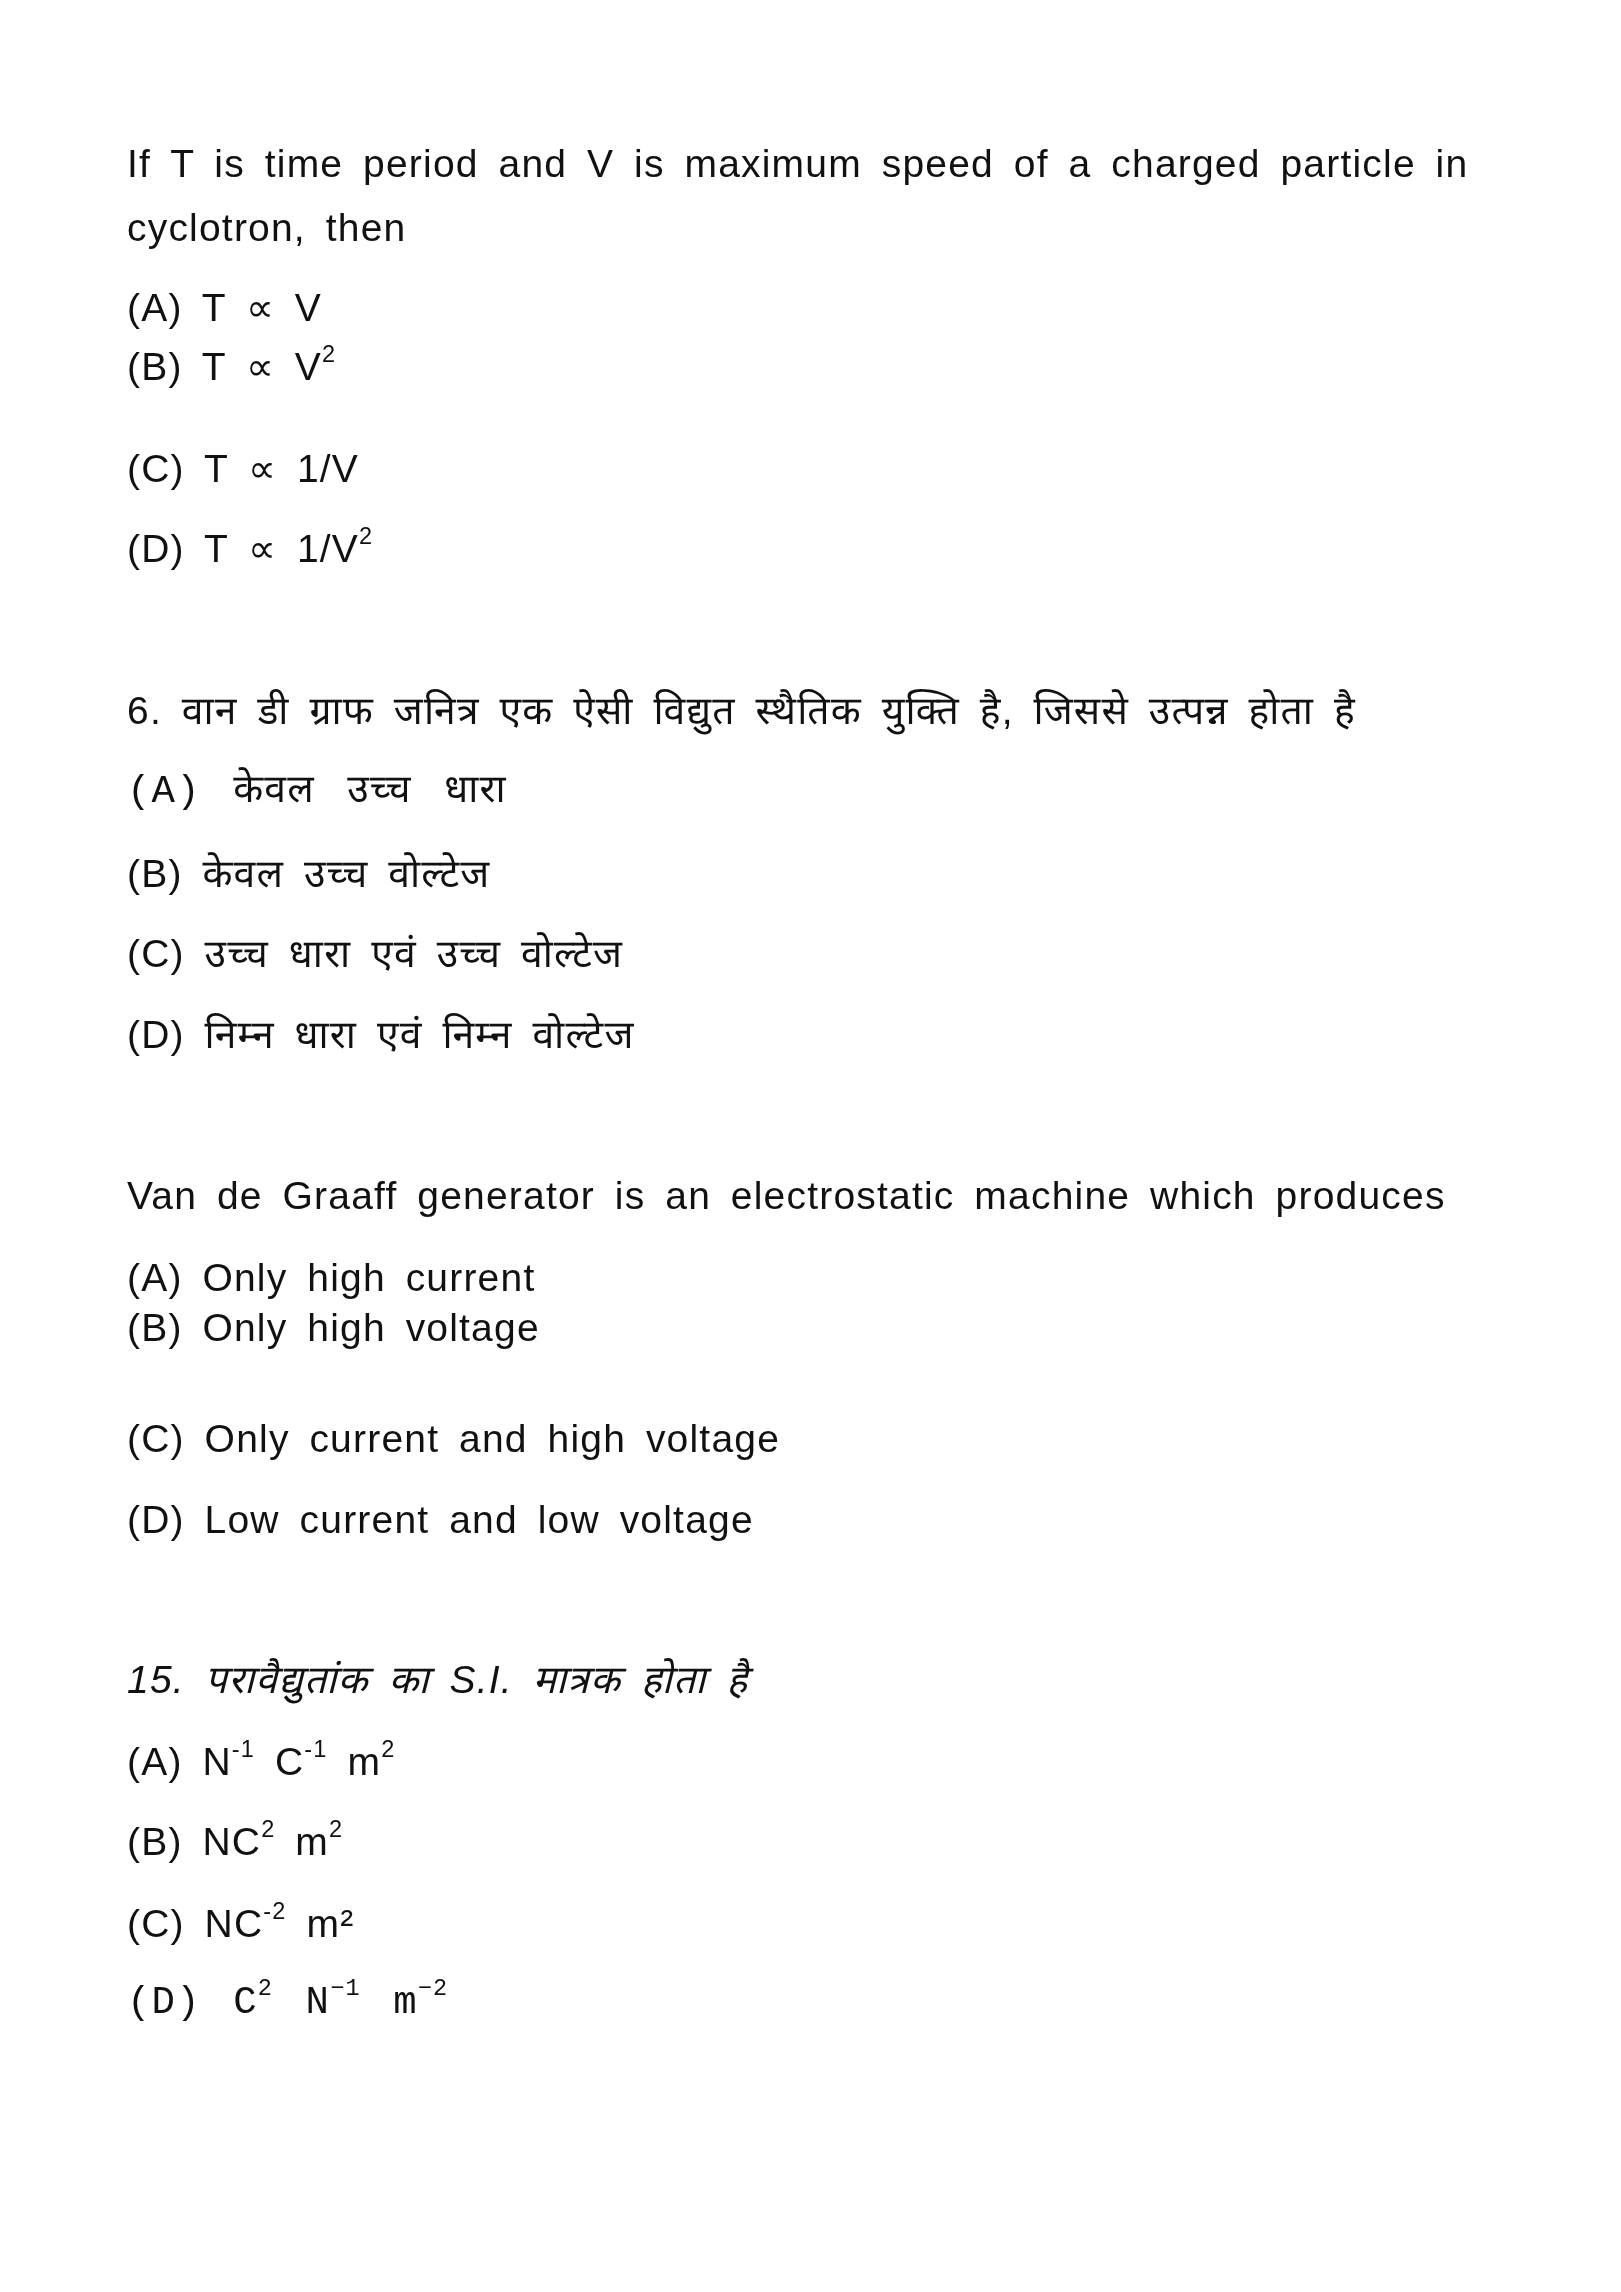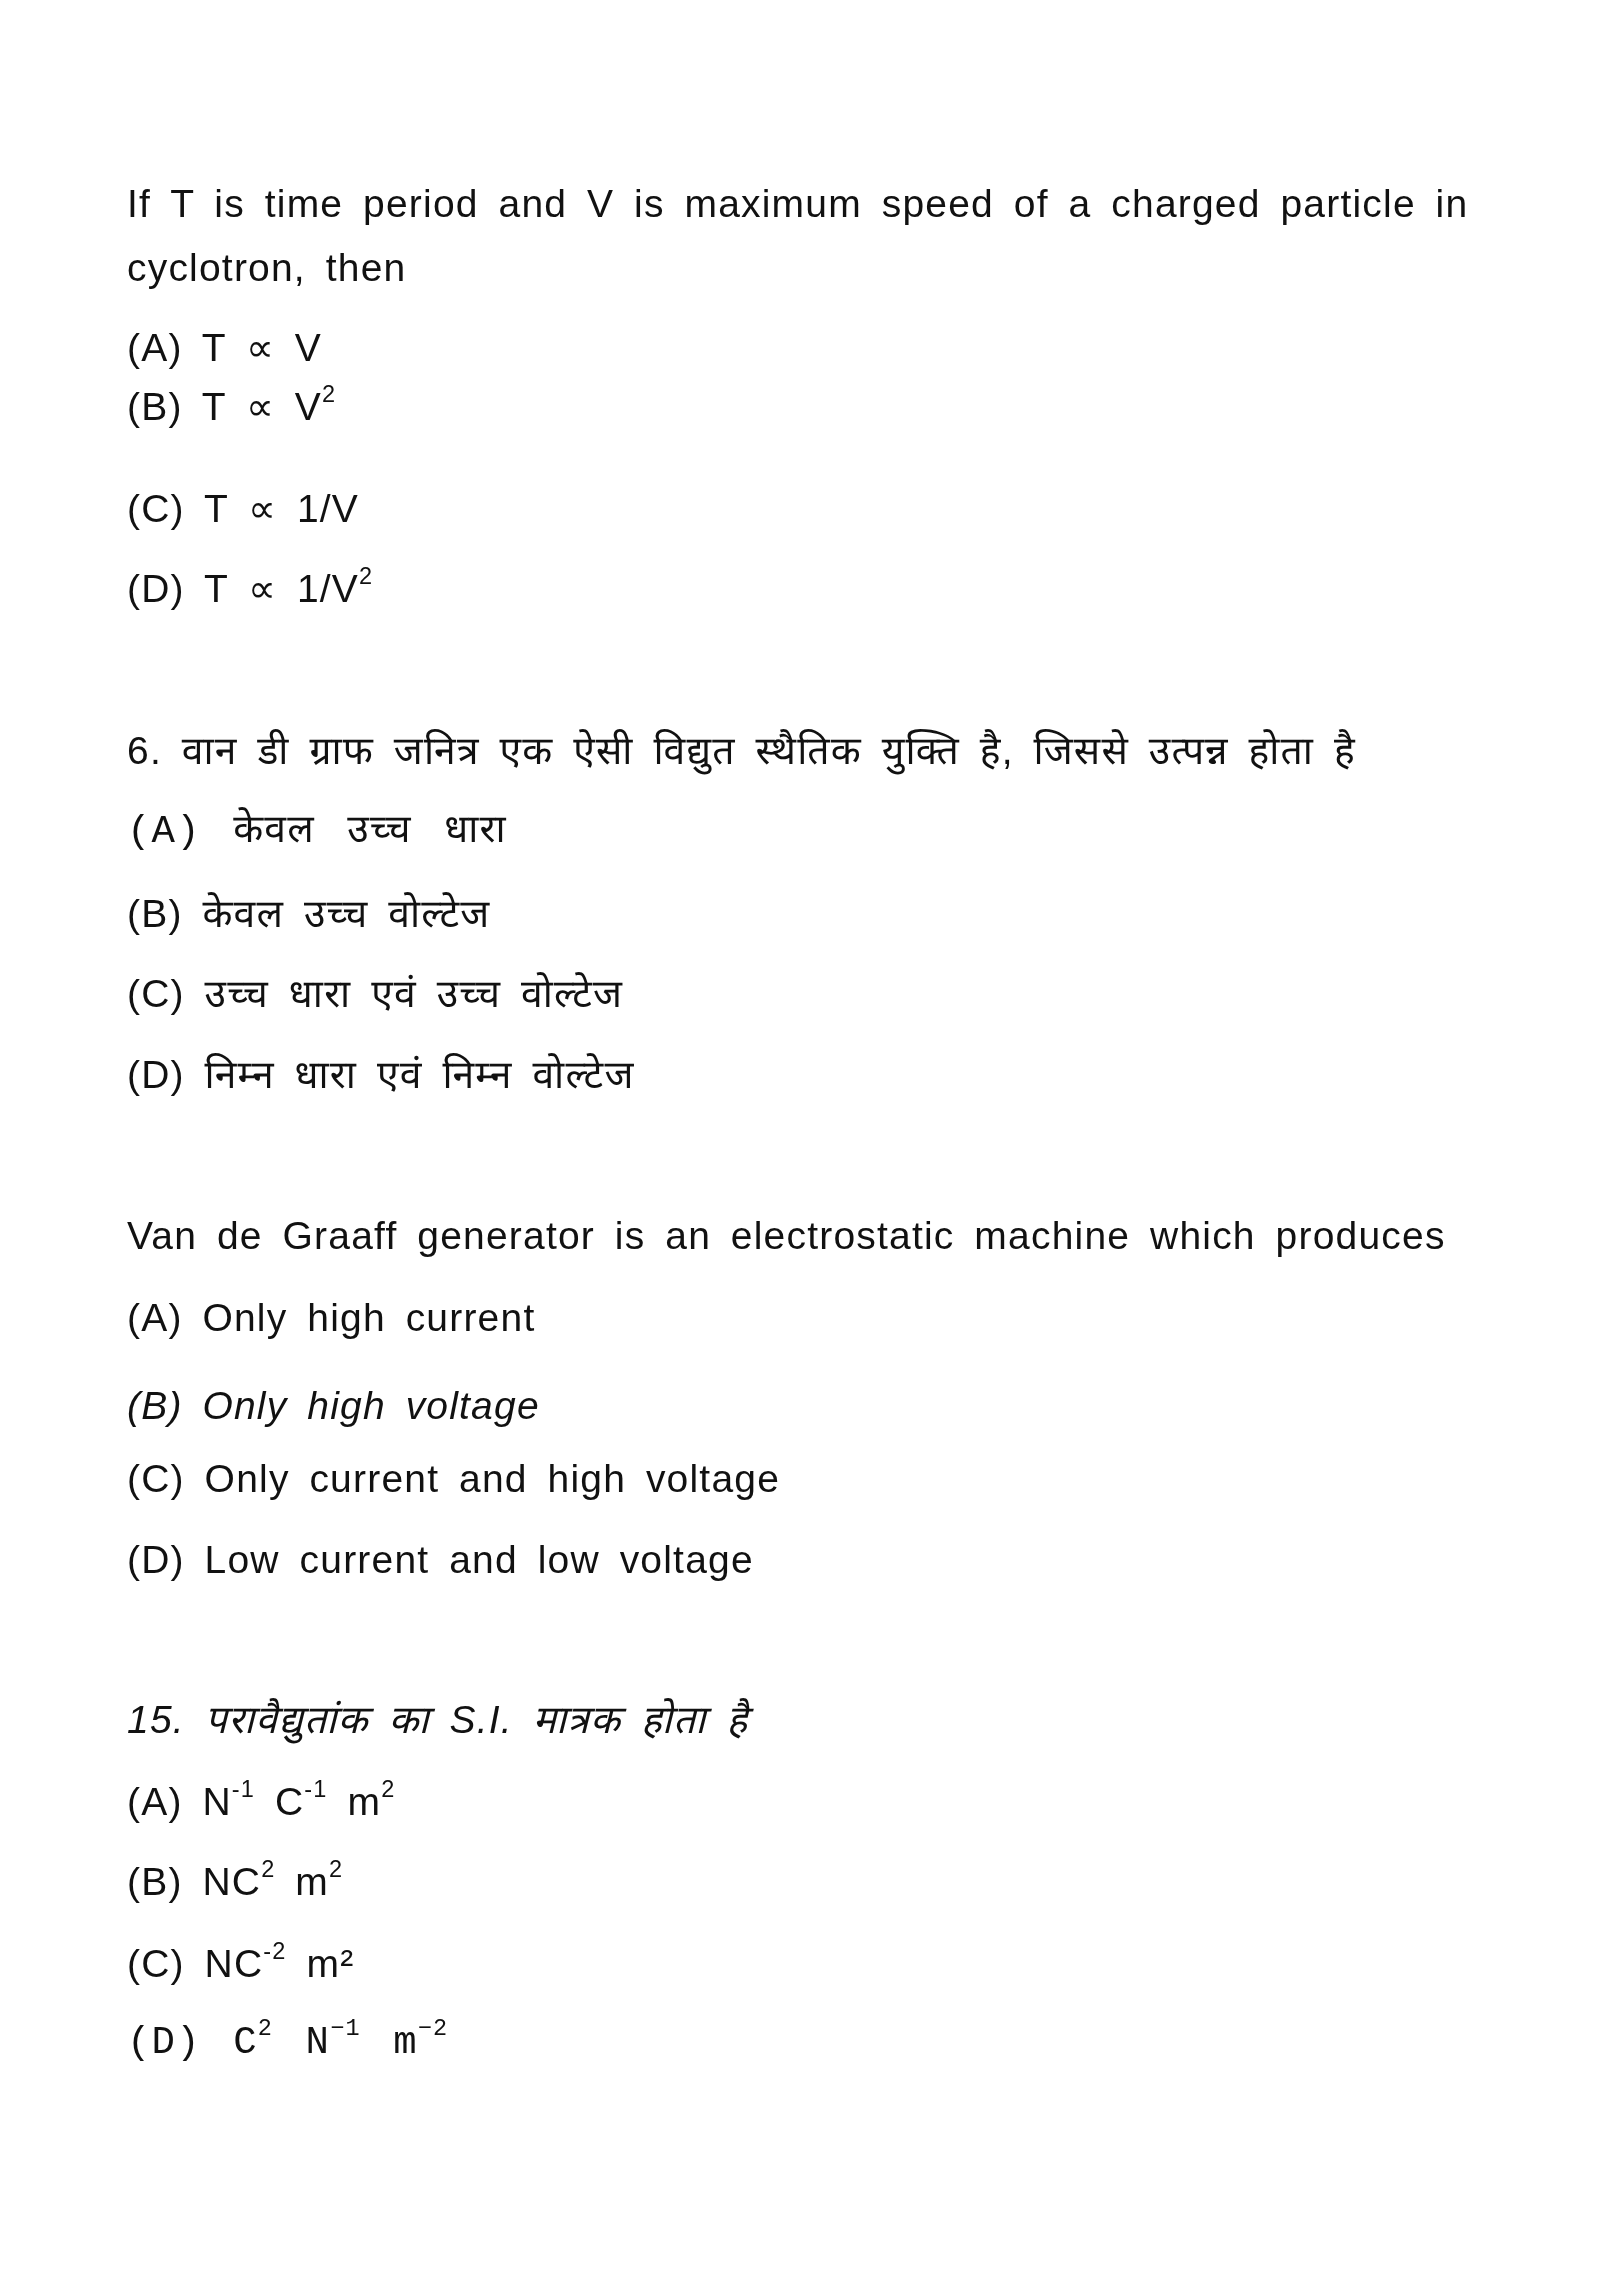--- a/index.html
+++ b/index.html
@@ -4,21 +4,21 @@
   <style>
     html, body { margin: 0; padding: 0; background: #ffffff; }
     body {
       width: 1621px; height: 2293px; position: relative; overflow: hidden;
       font-family: "Liberation Sans", "DejaVu Sans", sans-serif;
       color: #111111;
     }
     .line {
       position: absolute; left: 127px;
       font-size: 39px; line-height: 47px;
-      white-space: nowrap; letter-spacing: 1.2px; word-spacing: 7.8px; margin-top: 40px;
+      white-space: nowrap; letter-spacing: 1.2px; word-spacing: 7.8px;
     }
     .line sup { font-size: 23.5px; line-height: 0; position: relative; top: -3.9px; }
   </style>
 </head>
 <body>
 
 <div class="line" style="top:140px;">If T is time period and V is maximum speed of a charged particle in</div>
 <div class="line" style="top:204px;text-align:right;">cyclotron, then</div>
 
 <div class="line" style="top:284px;">
@@ -54,21 +54,21 @@
 <div class="line" style="top:1011px;">
   <span>(D)</span>
   <span>निम्न धारा एवं निम्न वोल्टेज</span>
 </div>
 
 <div class="line" style="top:1172px;">Van de Graaff generator is an electrostatic machine which produces</div>
 <div class="line" style="top:1254px;">
   <span>(A)</span>
   <span>Only high current</span>
 </div>
-<div class="line" style="top:1342px;font-style:italic;">
+<div class="line" style="top:1304px;">
   <span>(B)</span>
   <span>Only high voltage</span>
 </div>
 <div class="line" style="top:1415px;">
   <span>(C)</span>
   <span>Only current and high voltage</span>
 </div>
 <div class="line" style="top:1496px;">
   <span>(D)</span>
   <span>Low current and low voltage</span>

